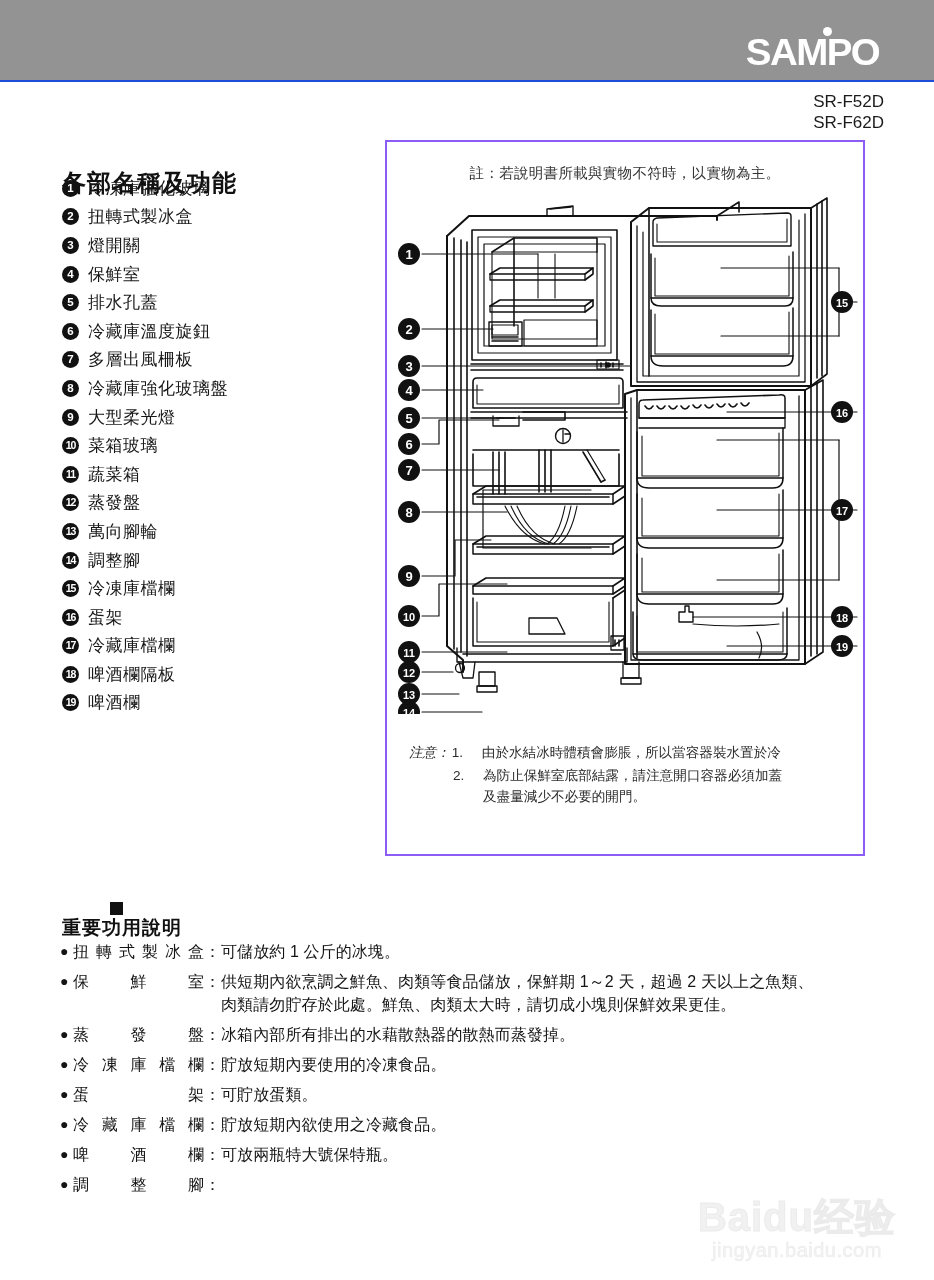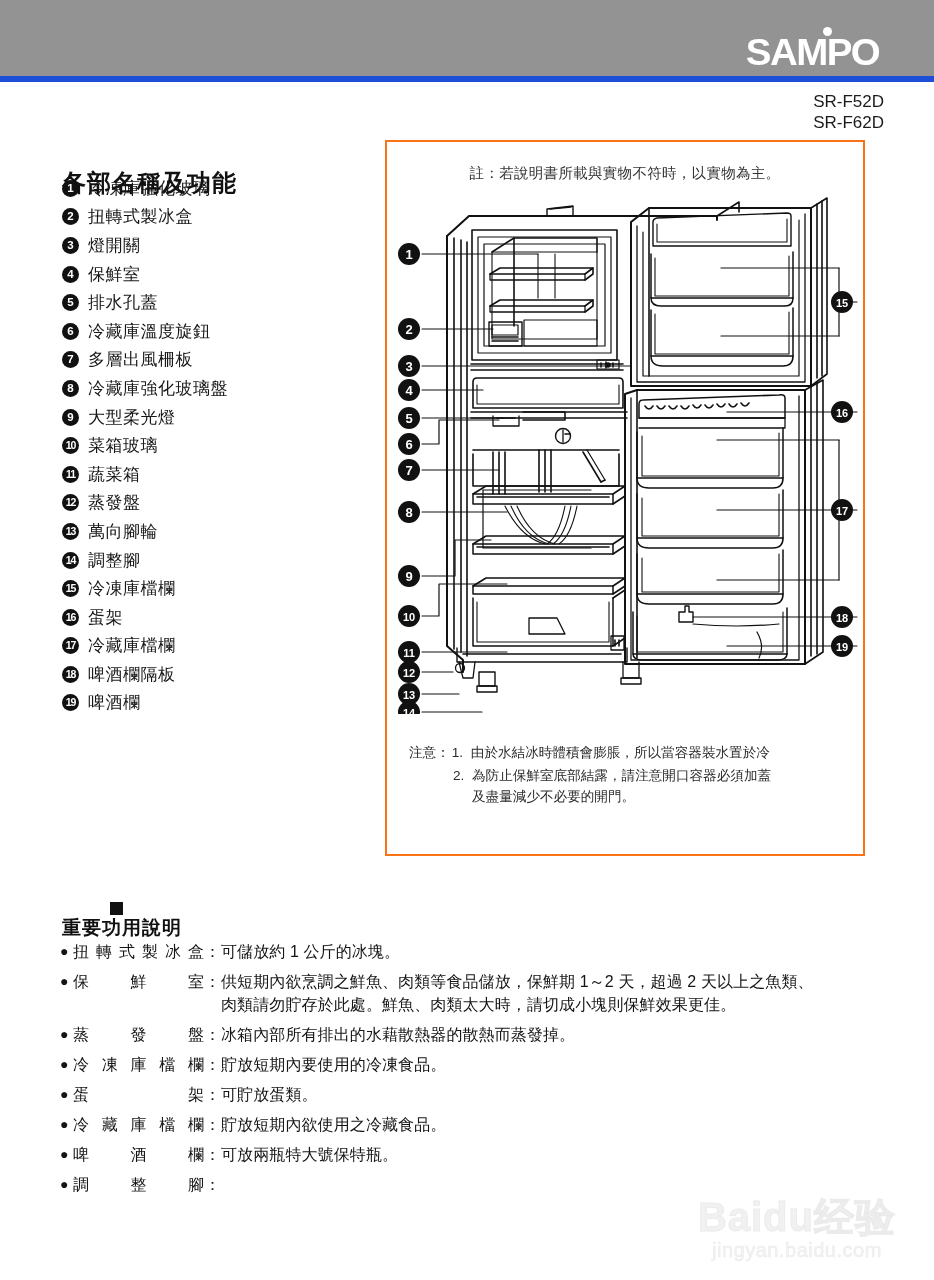--- a/index.html
+++ b/index.html
@@ -16,21 +16,21 @@
     overflow: hidden;
   }
 
   
   .header-band {
     position: absolute;
     left: 0; top: 0;
     width: 934px;
     height: 82px;
     background: #939393;
-    border-bottom: 6px solid #1d4ed8;
+    border-bottom: 2px solid #1d4ed8;
     box-sizing: border-box;
   }
   .logo {
     position: absolute;
     right: 55px;
     top: 34px;
     color: #ffffff;
     font-weight: 700;
     font-size: 37px;
     letter-spacing: -1.5px;
@@ -106,21 +106,21 @@
     color: #171717;
   }
 
   
   .diagram-box {
     position: absolute;
     left: 385px;
     top: 140px;
     width: 480px;
     height: 716px;
-    border: 2px solid #f97316;
+    border: 2px solid #8b5cf6;
     box-sizing: border-box;
     background: #fff;
   }
   .diagram-note {
     position: absolute;
     left: 0; right: 0;
     top: 22px;
     text-align: center;
     font-size: 14.5px;
     color: #333;
@@ -136,23 +136,23 @@
   .caution {
     position: absolute;
     left: 22px;
     top: 600px;
     width: 440px;
     font-size: 13.6px;
     line-height: 21px;
     color: #2b2b2b;
   }
   .caution-row { display: flex; }
-  .caution-head { flex: 0 0 auto; white-space: nowrap; padding-right: 2px;}
+  .caution-head { flex: 0 0 auto; white-space: nowrap; padding-right: 2px; font-style: italic;}
   .caution-idx { flex: 0 0 auto; width: 19px; }
-  .caution-body { flex: 1 1 auto; }
+  .caution-body { flex: 1 1 auto; margin-left: 11px; }
   .caution-row.second { margin-top: 2px; padding-left: 44px; }
 
   
   .func-heading {
     position: absolute;
     left: 62px;
     top: 902px;
     font-size: 19px;
     font-weight: 700;
     letter-spacing: 1px;

